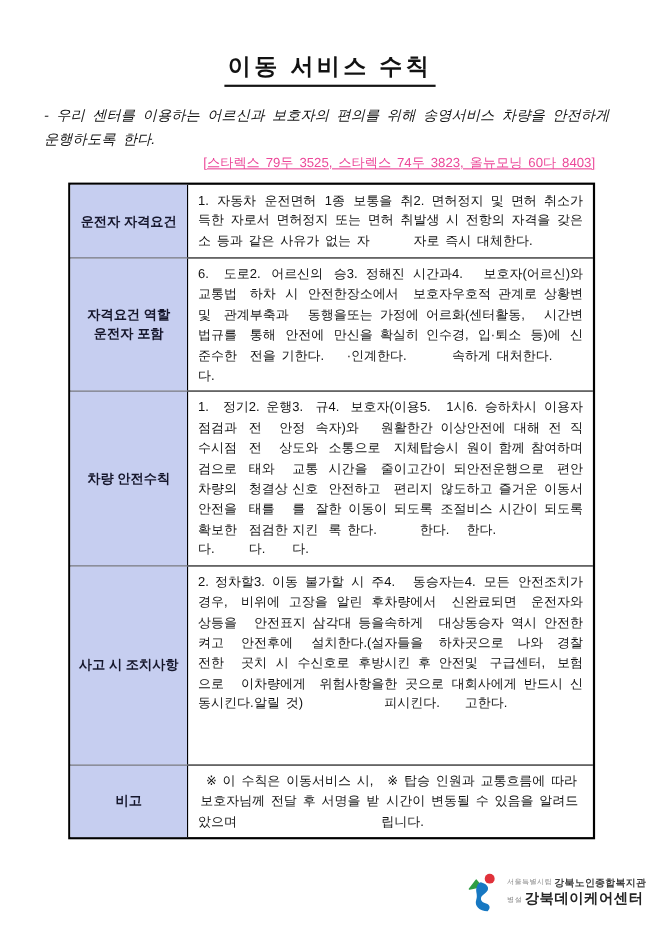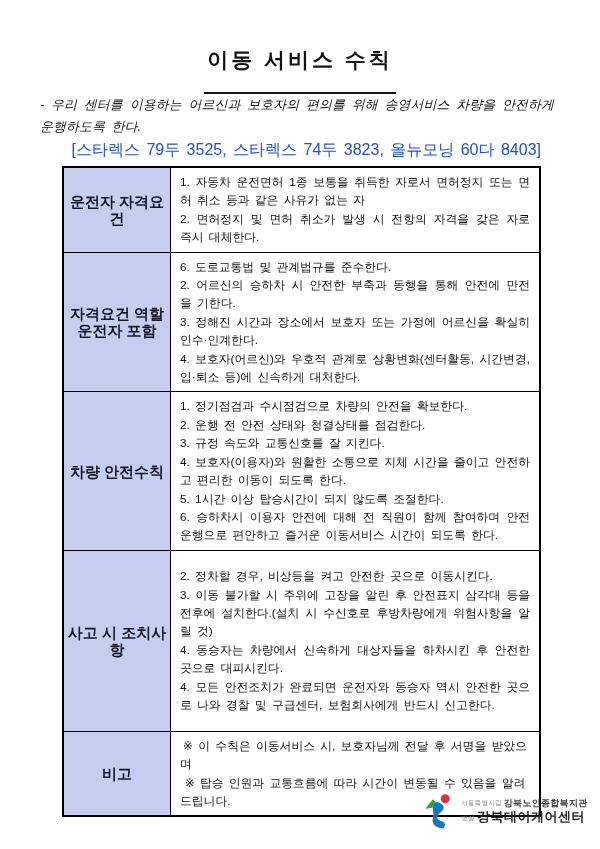--- a/index.html
+++ b/index.html
@@ -13,54 +13,54 @@
   body{
     width:600px;height:849px;background:#ffffff;
     font-family:"Liberation Sans","DejaVu Sans",sans-serif;
     color:#121212;
   }
   .page{position:relative;width:600px;height:849px;background:#fff;overflow:hidden;}
 
   .title-wrap{position:absolute;top:46px;left:0;width:600px;text-align:center;}
   .doc-title{
     display:inline-block;font-size:21px;font-weight:700;letter-spacing:3px;
-    border-bottom:2px solid #141414;padding:0 3px 18px 3px;
+    border-bottom:2px solid #141414;padding:0 3px 3px 3px;
   }
 
   .intro{
     position:absolute;top:94px;left:40px;width:514px;
     font-size:13px;line-height:22px;text-align:justify;text-align-last:left;
     word-break:break-all;word-spacing:3px;font-style:italic;
   }
 
   .vehicles{
     position:absolute;top:140px;left:62px;width:479px;
-    text-align:right;font-size:16px;word-spacing:2px;color:#1d4ed8;
+    text-align:right;font-size:12px;word-spacing:2px;color:#ec4899;text-decoration:underline;
   }
 
   .rule-table{
     position:absolute;top:166px;left:62px;width:479px;
     border:2px solid var(--border);box-sizing:border-box;background:#fff;
   }
   .row{display:flex;border-bottom:1px solid var(--border);}
   .row:last-child{border-bottom:none;}
   .r0{min-height:66px;}
   .r1{min-height:106px;}
   .r2{min-height:156px;}
   .r3{min-height:180px;}
   .r4{min-height:47px;}
   .hcell{
     flex:0 0 106px;width:106px;background:var(--header-bg);
     border-right:1px solid var(--border);
     display:flex;align-items:center;justify-content:center;text-align:center;
-    font-weight:700;font-size:15px;line-height:17px;white-space:pre-line;
+    font-weight:700;font-size:12px;line-height:17px;white-space:pre-line;
     color:#15162b;
   }
   .ccell{
-    flex:1;padding:5px 9px;display:flex;flex-direction:column;justify-content:center;
+    flex:1;padding:5px 9px;display:flex;justify-content:center;
     font-size:11.8px;line-height:18.4px;
   }
   .item{
     text-align:justify;text-align-last:left;word-break:break-all;word-spacing:2px;
   }
   .r4 .item{text-align:center;}
 
   .footer{
     position:absolute;top:792px;left:424px;
     display:flex;align-items:center;gap:5px;

